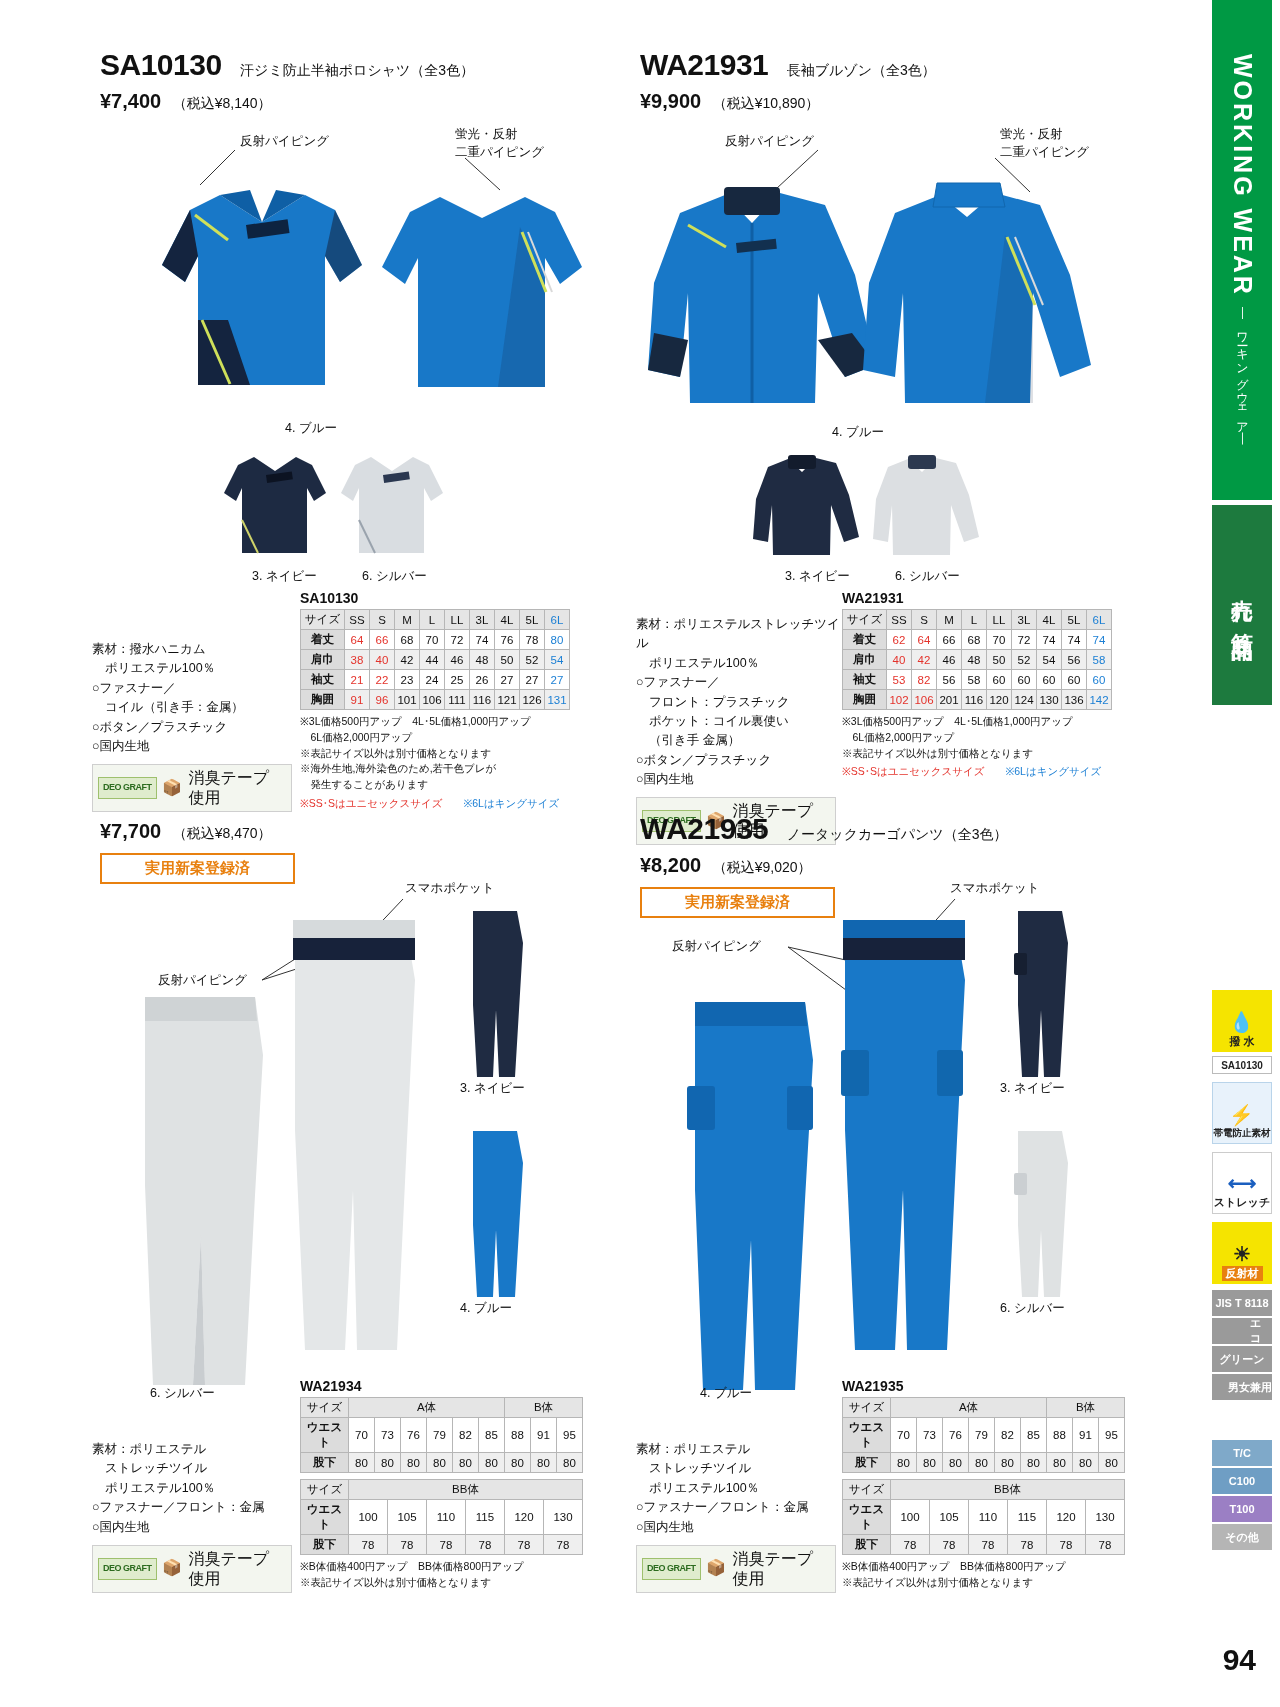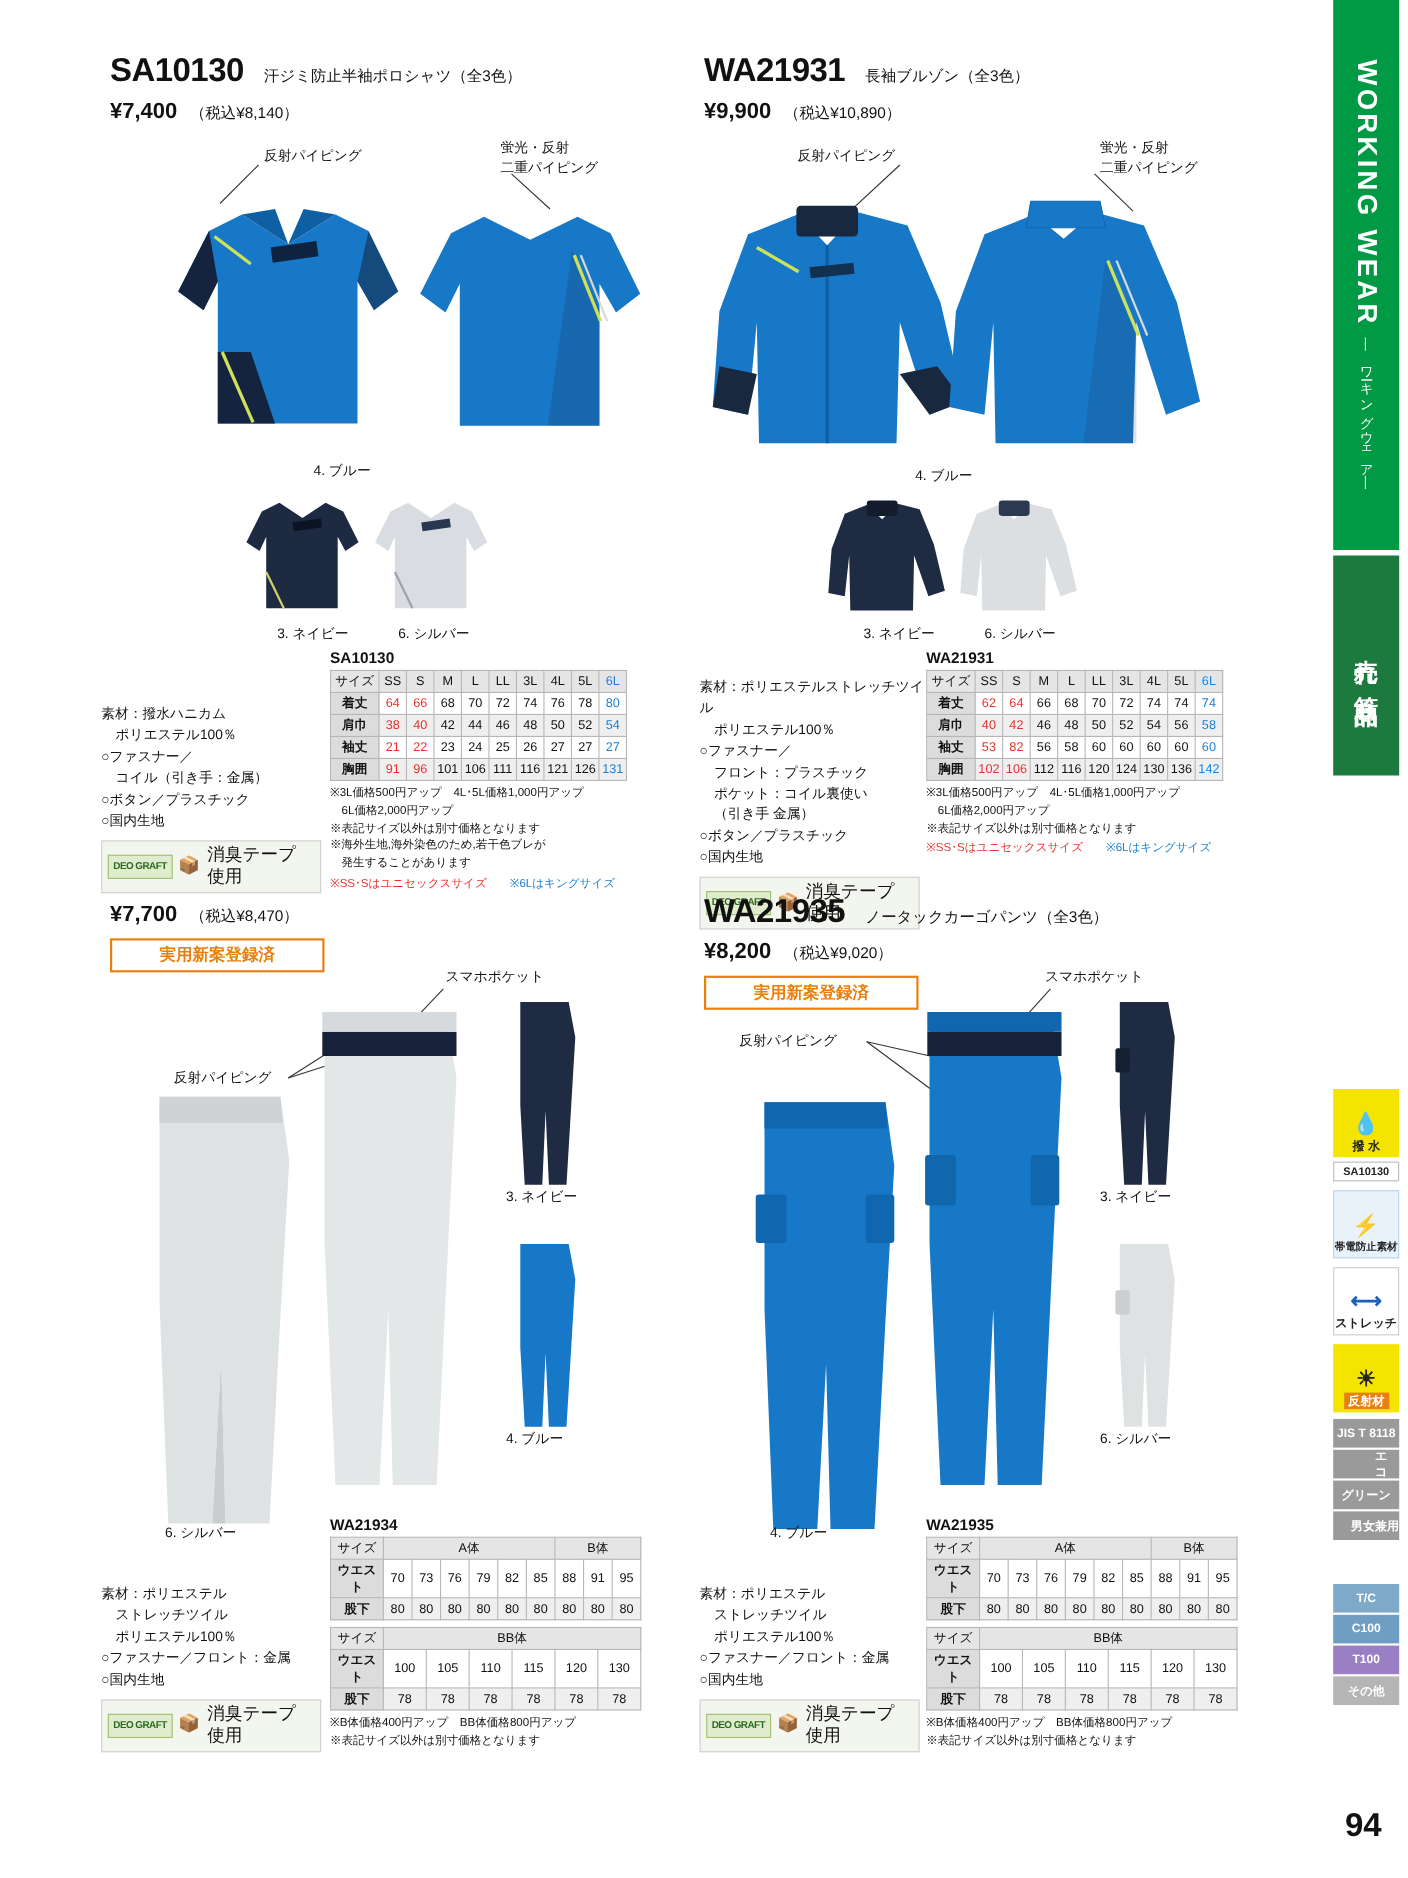--- a/index.html
+++ b/index.html
@@ -415,21 +415,21 @@
         <td>60</td>
         <td>60</td>
         <td>60</td>
         <td>60</td>
         <td class="blue">60</td>
       </tr>
       <tr class="alt">
         <td class="rowhdr">胸囲</td>
         <td class="red">102</td>
         <td class="red">106</td>
-        <td>112</td>
+        <td>201</td>
         <td>116</td>
         <td>120</td>
         <td>124</td>
         <td>130</td>
         <td>136</td>
         <td class="blue">142</td>
       </tr>
     </tbody>
       </table>
     <div class="note">

